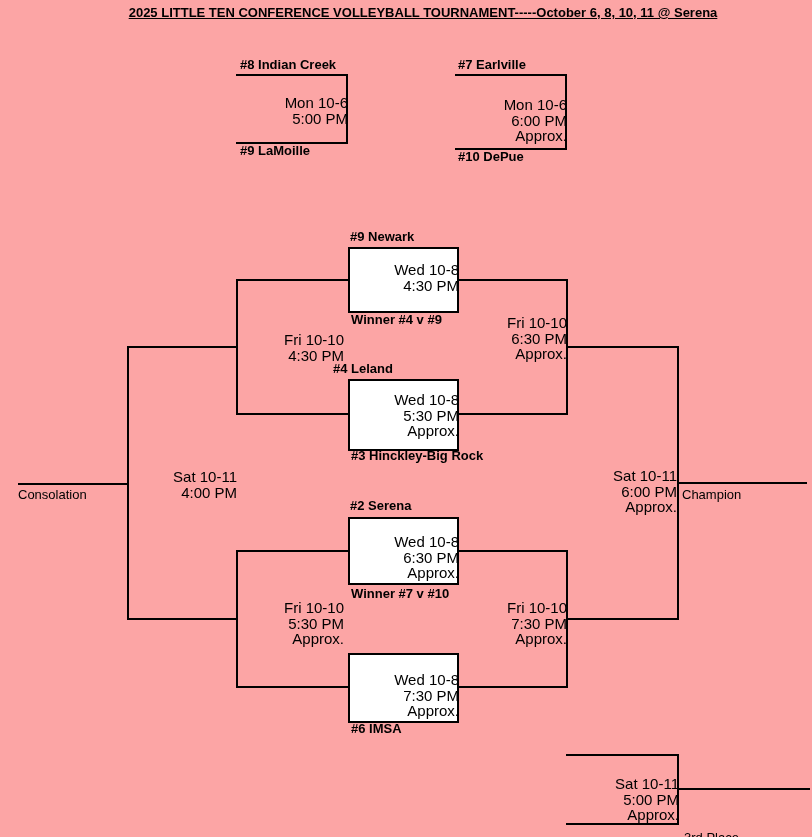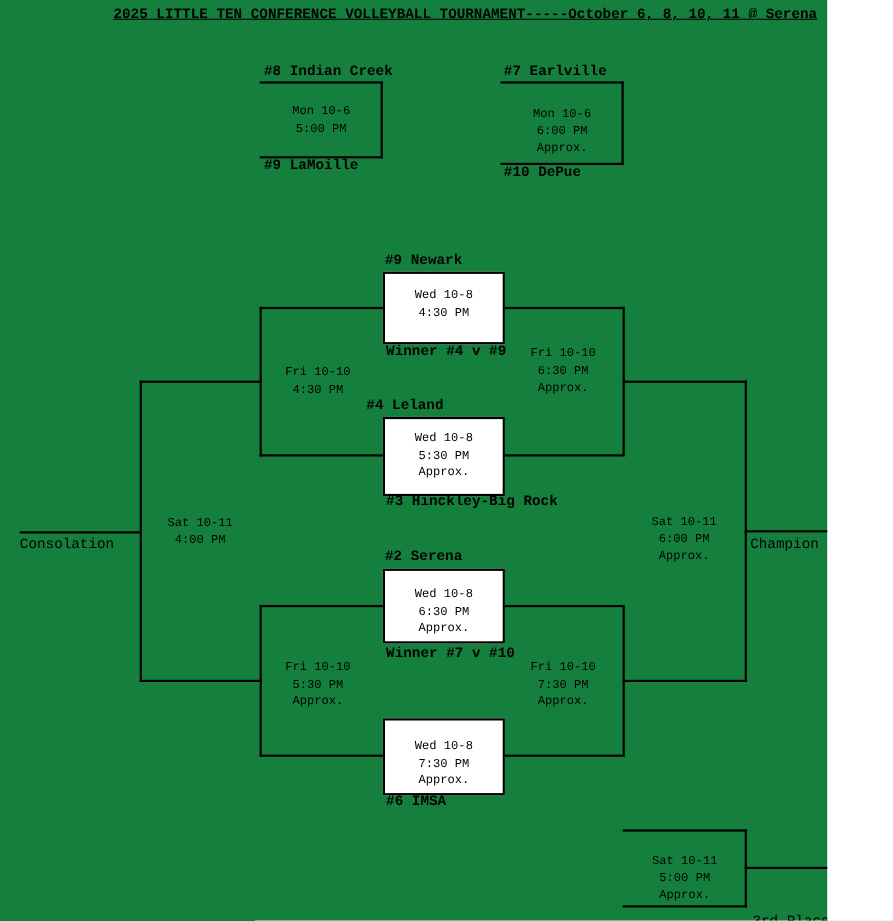--- a/index.html
+++ b/index.html
@@ -1,29 +1,29 @@
 <!DOCTYPE html>
 <html><head>
 <meta charset="utf-8">
 <style>
   html,body{margin:0;padding:0;background:#fff;}
   #canvas{
-    position:relative;width:752px;height:837px;background:#15803d;
-    font-family:Liberation Mono, monospace;color:#000;overflow:hidden;
+    position:relative;width:812px;height:837px;background:#fca5a5;
+    font-family:Liberation Sans, sans-serif;color:#000;overflow:hidden;
   }
   .title{
     position:absolute;left:423px;top:5px;transform:translateX(-50%);
     font-size:13px;font-weight:bold;text-decoration:underline;white-space:nowrap;line-height:16px;
   }
   .hline{position:absolute;height:2px;background:#000;}
   .vline{position:absolute;width:2px;background:#000;}
   .gbox{position:absolute;border:2px solid #000;box-sizing:border-box;background:#fff;}
   .team{position:absolute;font-size:13px;font-weight:bold;white-space:nowrap;line-height:14px;}
   .sched{
-    position:absolute;font-size:11px;line-height:15.5px;text-align:center;
+    position:absolute;font-size:15px;line-height:15.5px;text-align:right;
     white-space:pre-line;
   }
   .rlabel{position:absolute;font-size:13px;line-height:15.5px;text-align:left;}
 </style>
 </head>
 <body>
 
 <div id="canvas">
 
   <div class="title">2025 LITTLE TEN CONFERENCE VOLLEYBALL TOURNAMENT-----October 6, 8, 10, 11 @ Serena</div>

